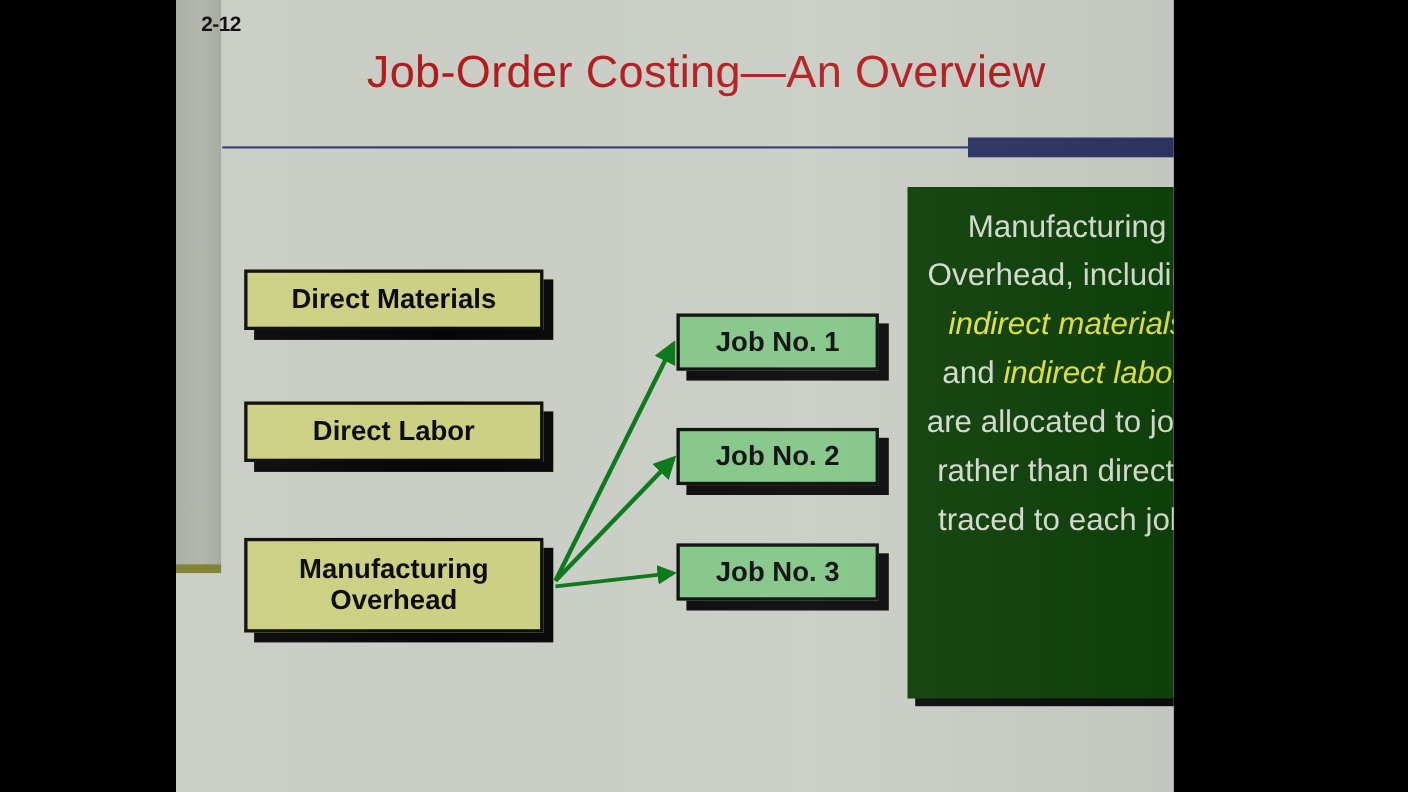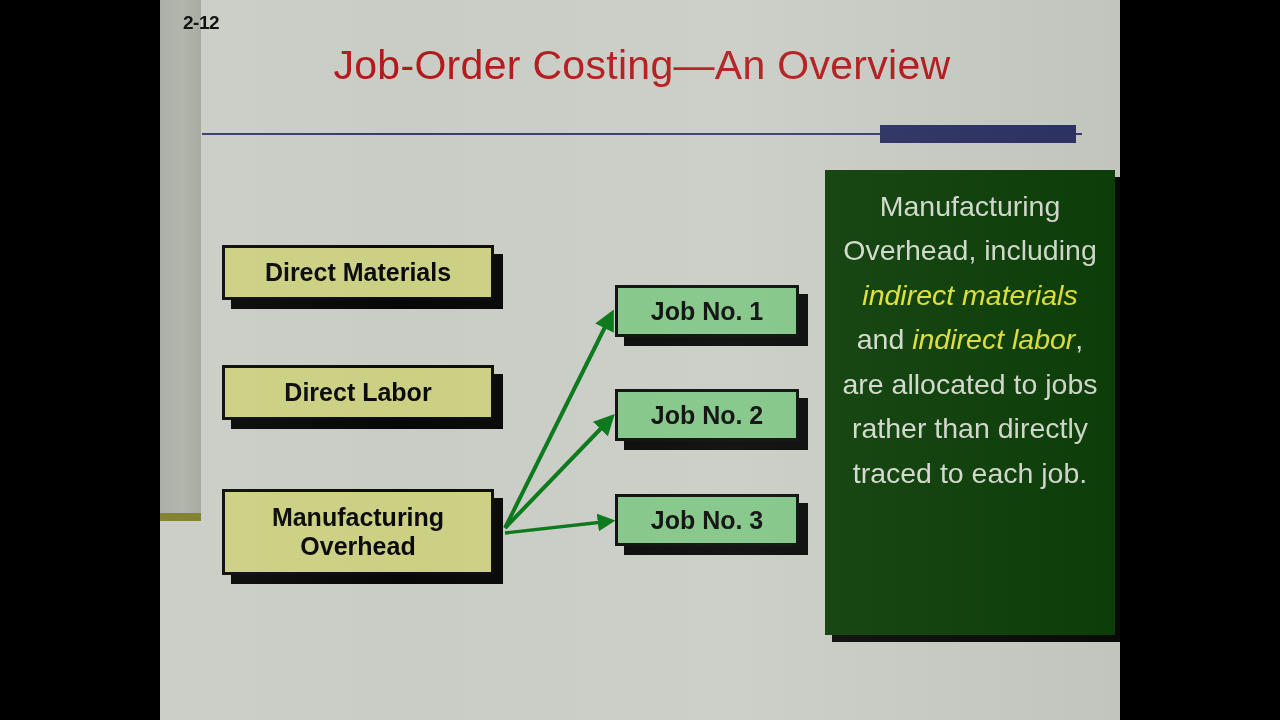--- a/index.html
+++ b/index.html
@@ -2,21 +2,21 @@
 <html><head>
 <meta charset="utf-8">
 <style>
   html, body {
     margin: 0;
     padding: 0;
     background: #000;
   }
   #stage {
     position: relative;
-    width: 1280px;
+    width: 1067px;
     height: 720px;
     background: #d946ef;
     overflow: hidden;
     font-family: "Liberation Sans", sans-serif;
   }
 
   
   #slide {
     position: absolute;
     left: 160px;

